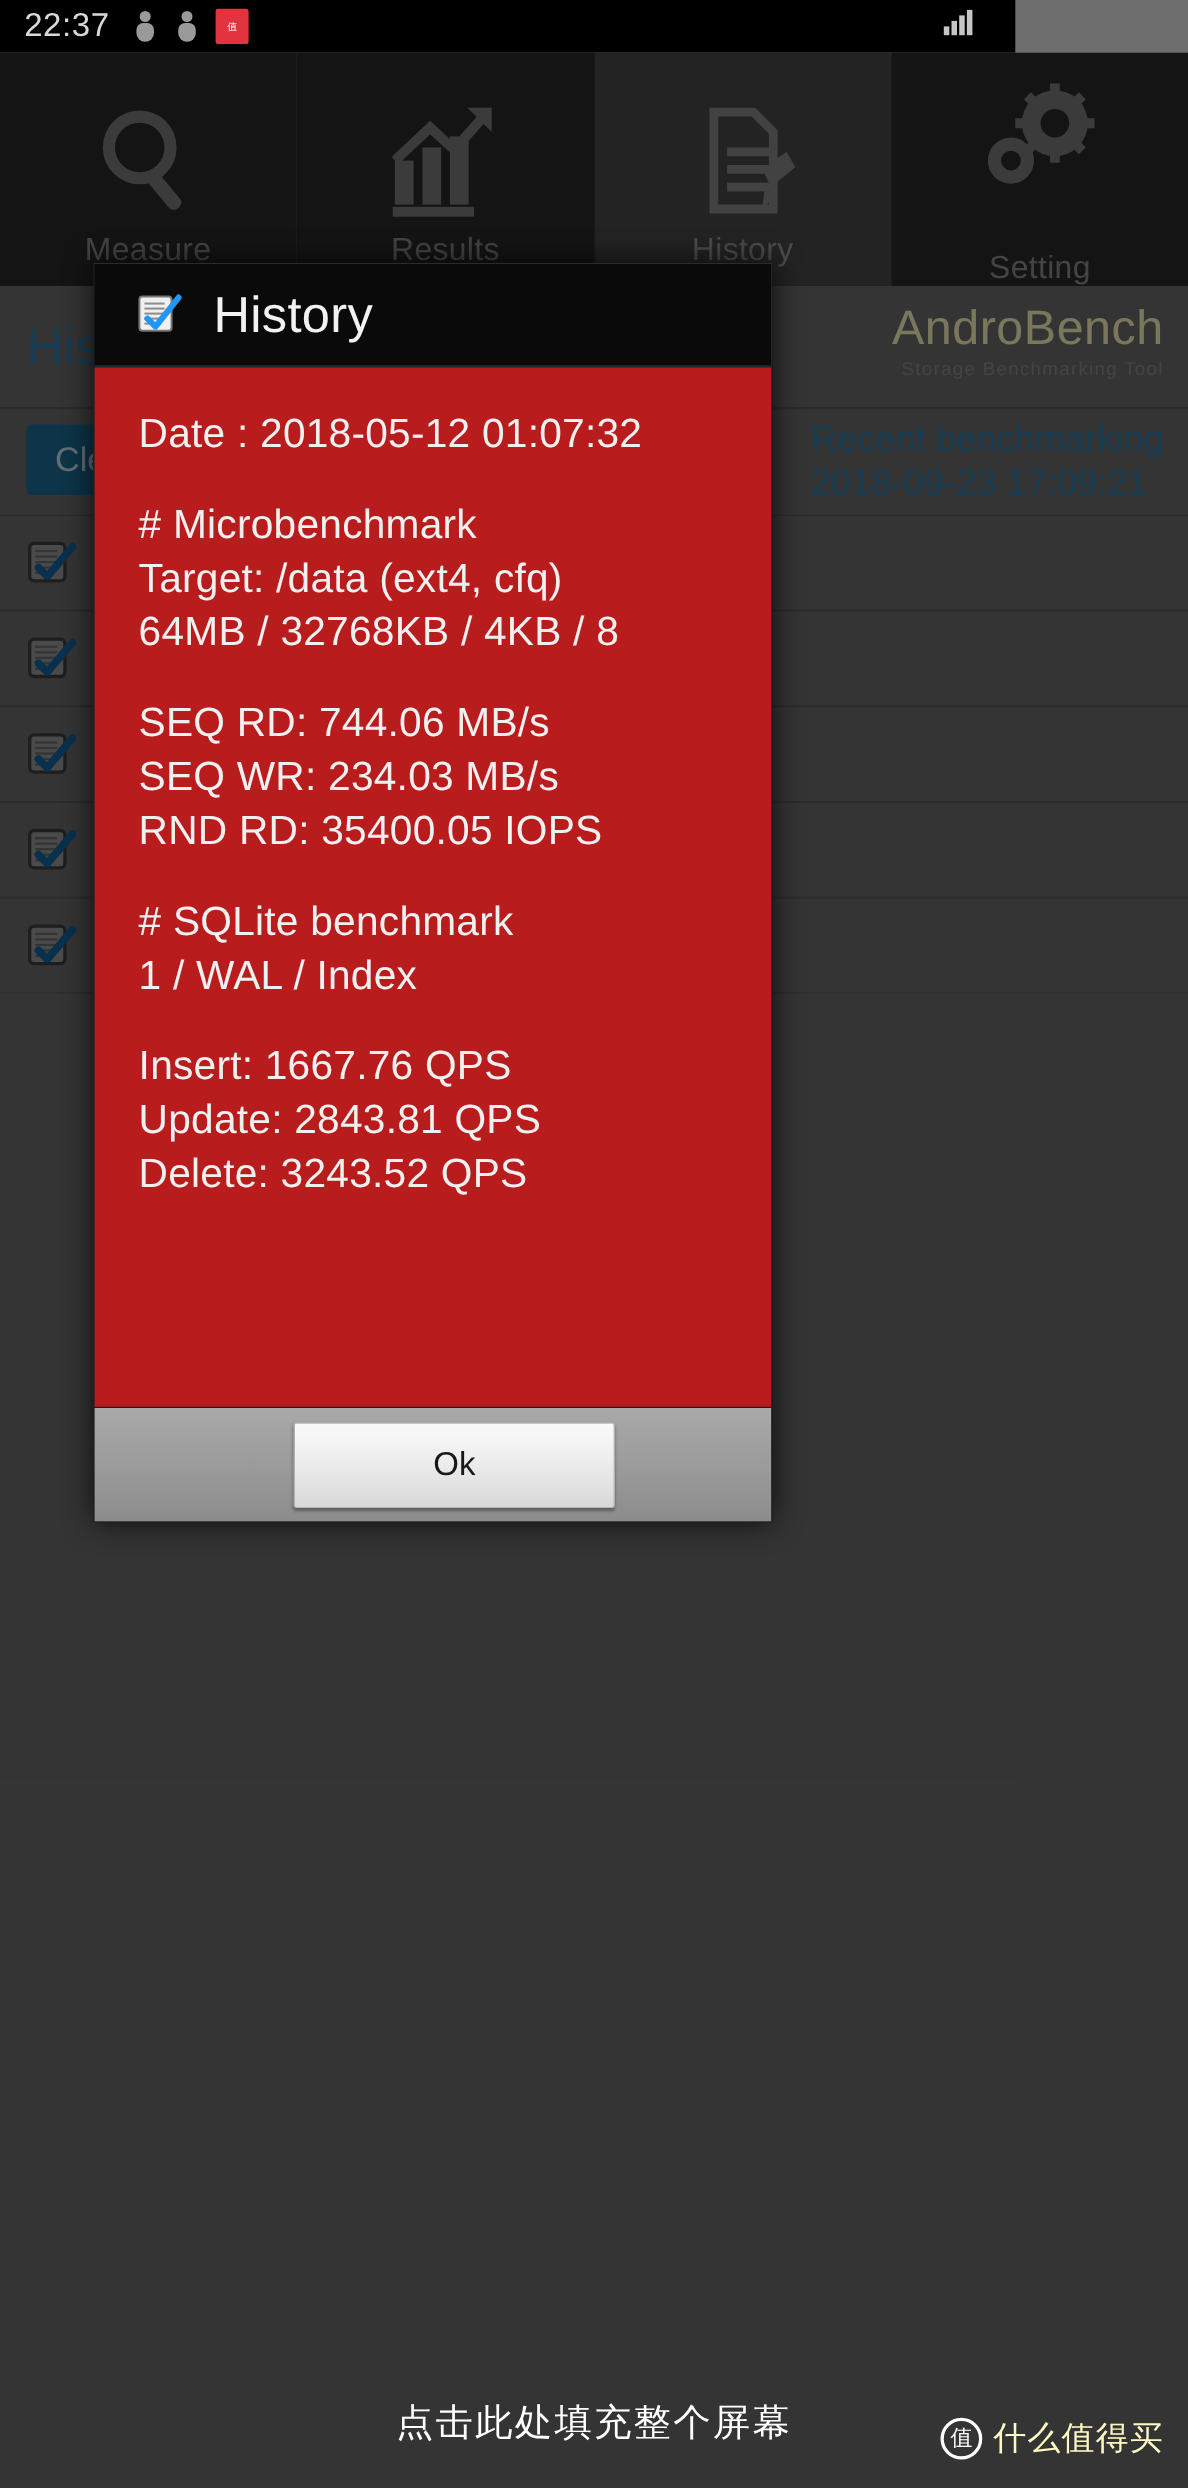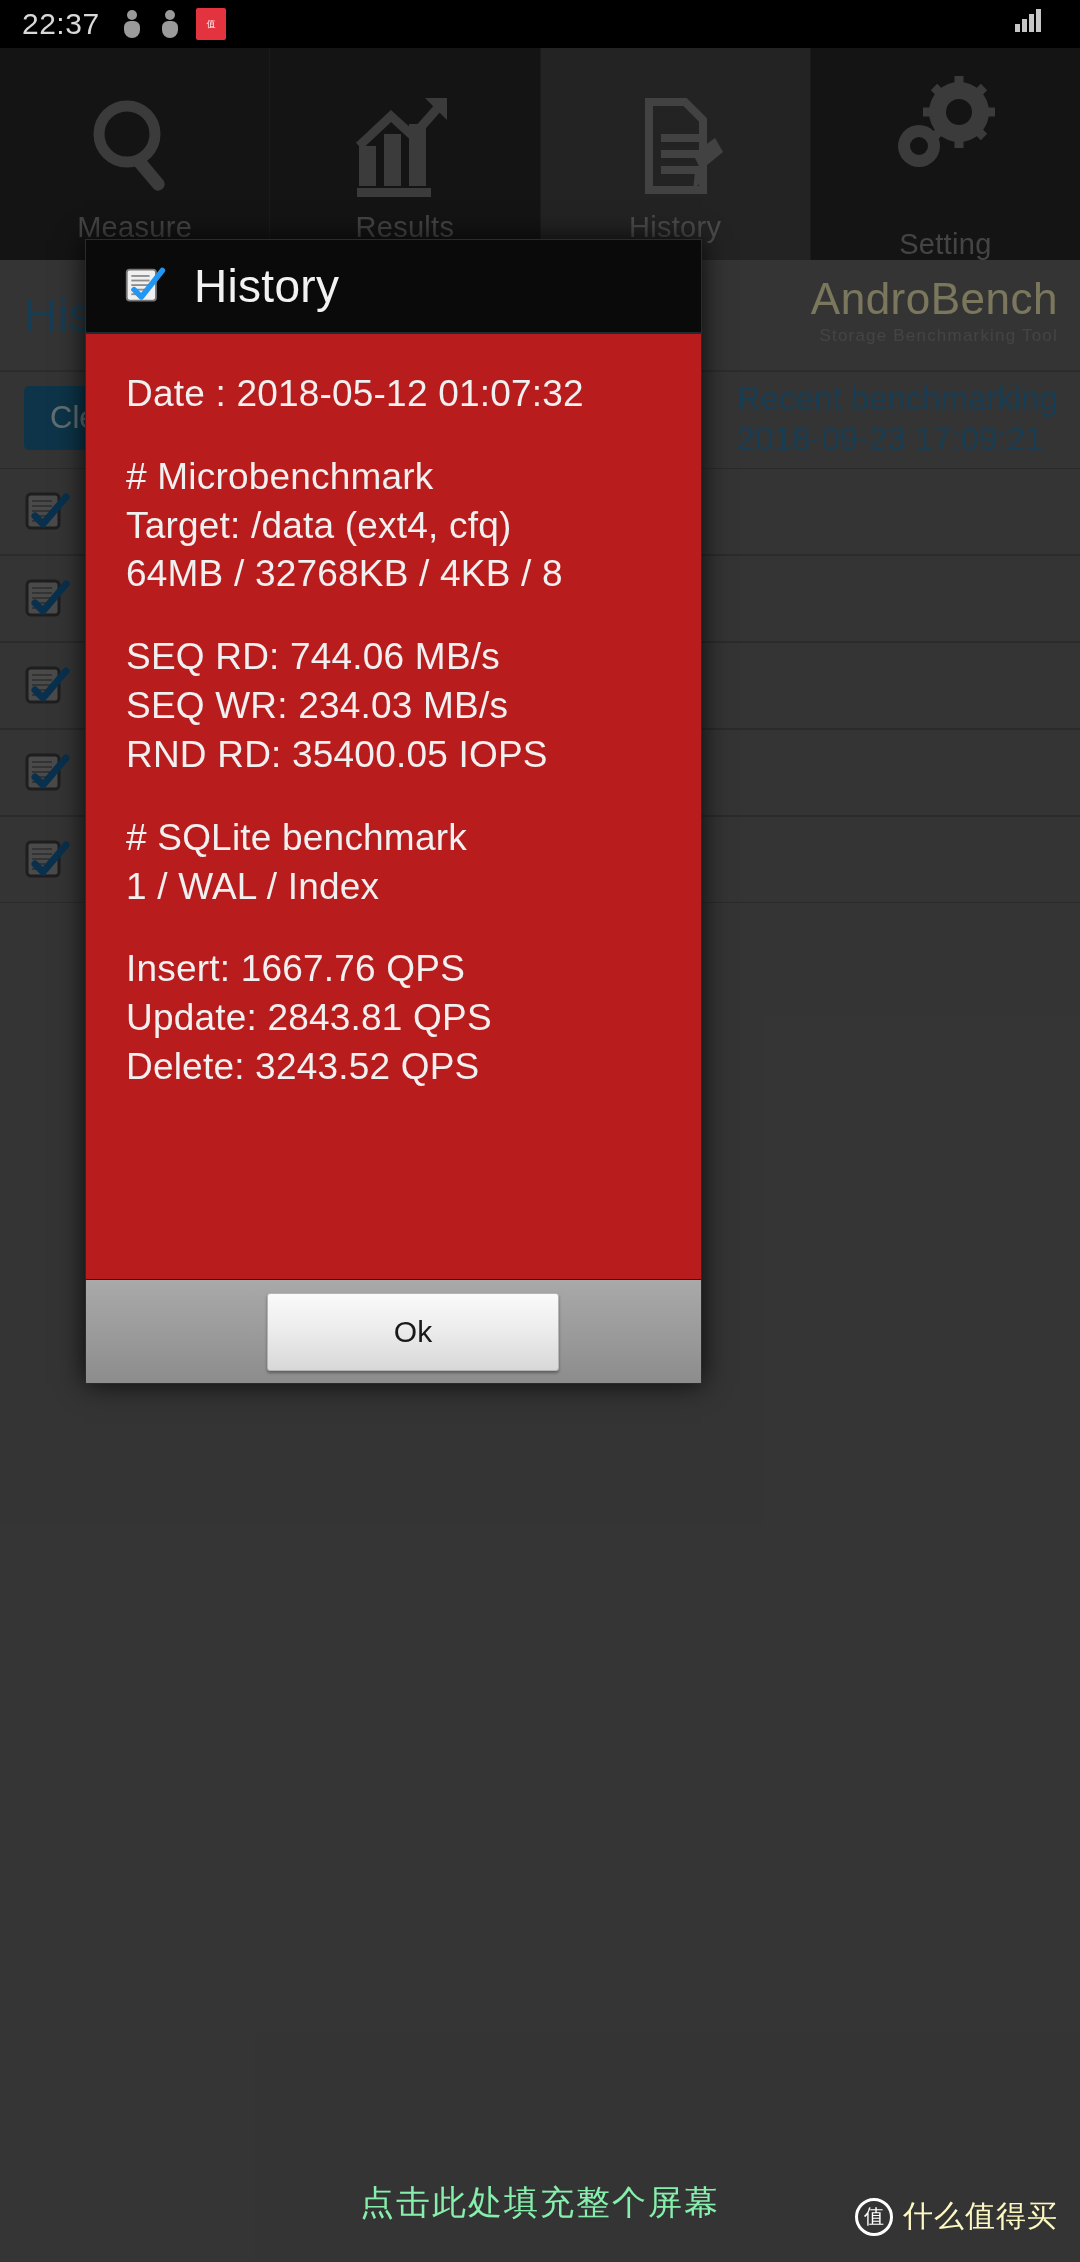--- a/index.html
+++ b/index.html
@@ -6,21 +6,21 @@
   html,body { width:1080px; height:2262px; }
   body {
     font-family: "Liberation Sans", "DejaVu Sans", sans-serif;
     background:#6e6e6e;
     overflow:hidden;
     position:relative;
   }
 
   
   .statusbar{
-    position:absolute; left:0; top:0; width:1080px; height:48px;
+    position:absolute; left:0; top:0; width:923px; height:48px;
     background:#000; display:flex; align-items:center;
     padding:0 22px; color:#d8d8d8;
   }
   .sb-clock{ font-size:30px; letter-spacing:.5px; color:#d9d9d9; }
   .sb-left-icons{ display:flex; align-items:center; gap:14px; margin-left:20px; }
   .sb-ico{ width:24px; height:30px; position:relative; }
   .sb-ico.person::before{
     content:""; position:absolute; left:7px; top:1px; width:10px; height:10px;
     border-radius:50%; background:#9a9a9a;
   }
@@ -145,21 +145,21 @@
     background:linear-gradient(180deg,#fafafa 0%,#ededed 45%,#d8d8d8 100%);
     border:1px solid #b4b4b4; border-radius:3px;
     font-size:30px; color:#191919;
     font-family:"Liberation Sans", sans-serif;
     box-shadow:0 2px 3px rgba(0,0,0,.35);
   }
 
   
   .hint{
     position:absolute; left:0; top:2180px; width:1080px;
-    text-align:center; font-size:34px; color:#86efac; letter-spacing:2px;
+    text-align:center; font-size:34px; color:#ffffff; letter-spacing:2px;
   }
   .watermark{
     position:absolute; right:22px; top:2196px;
     display:flex; align-items:center; gap:10px;
   }
   .wm-badge{
     width:38px; height:38px; border:3px solid #fff; border-radius:50%;
     color:#fff; font-size:20px; display:flex; align-items:center; justify-content:center;
   }
   .wm-text{ color:#fef9c3; font-size:30px; letter-spacing:1px; }

